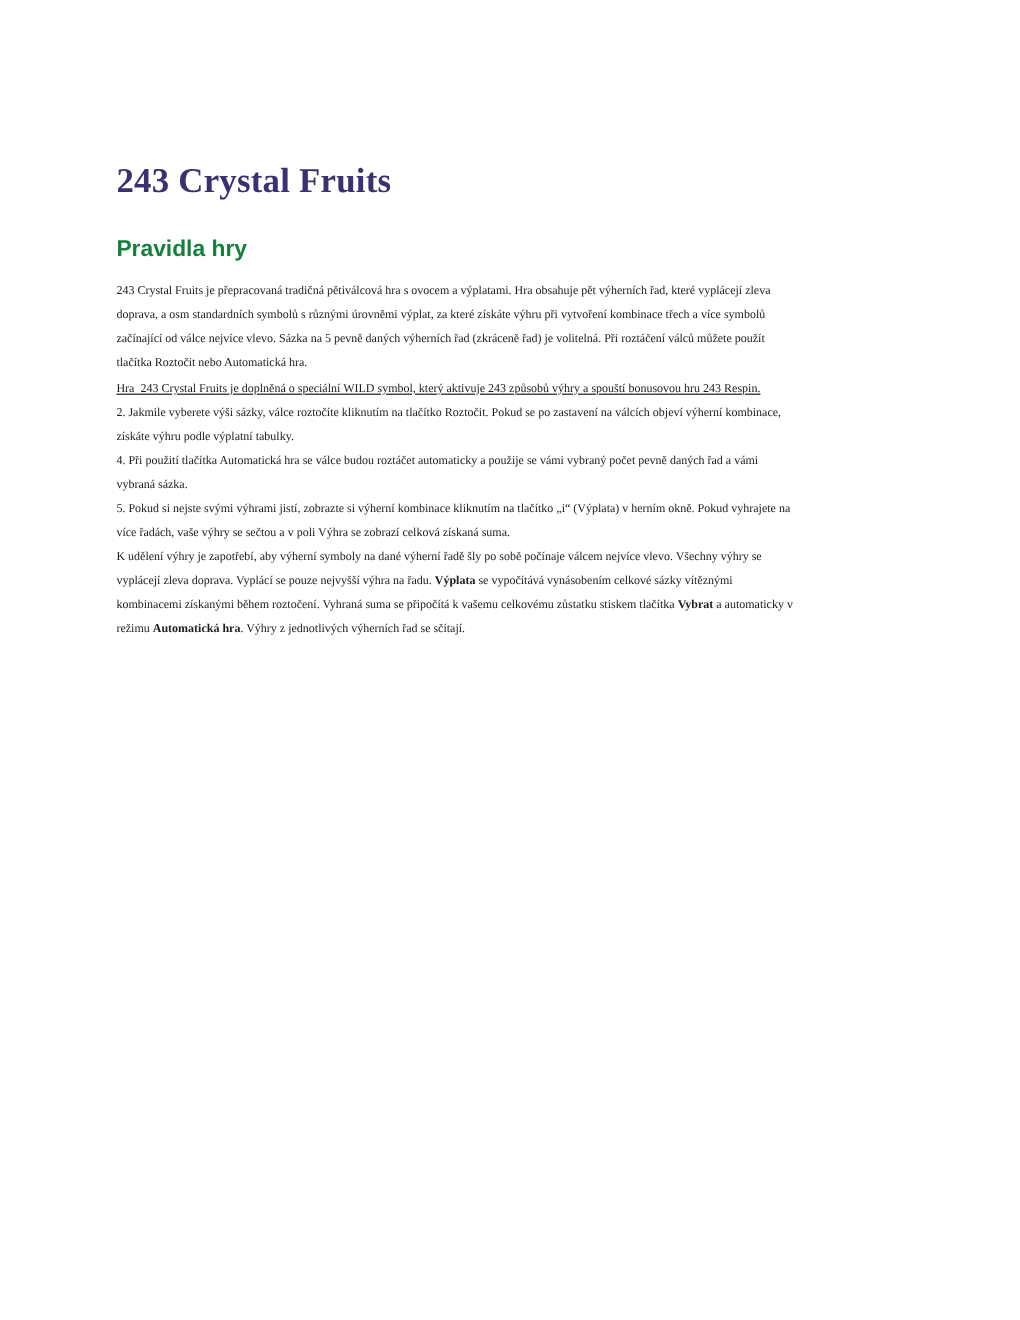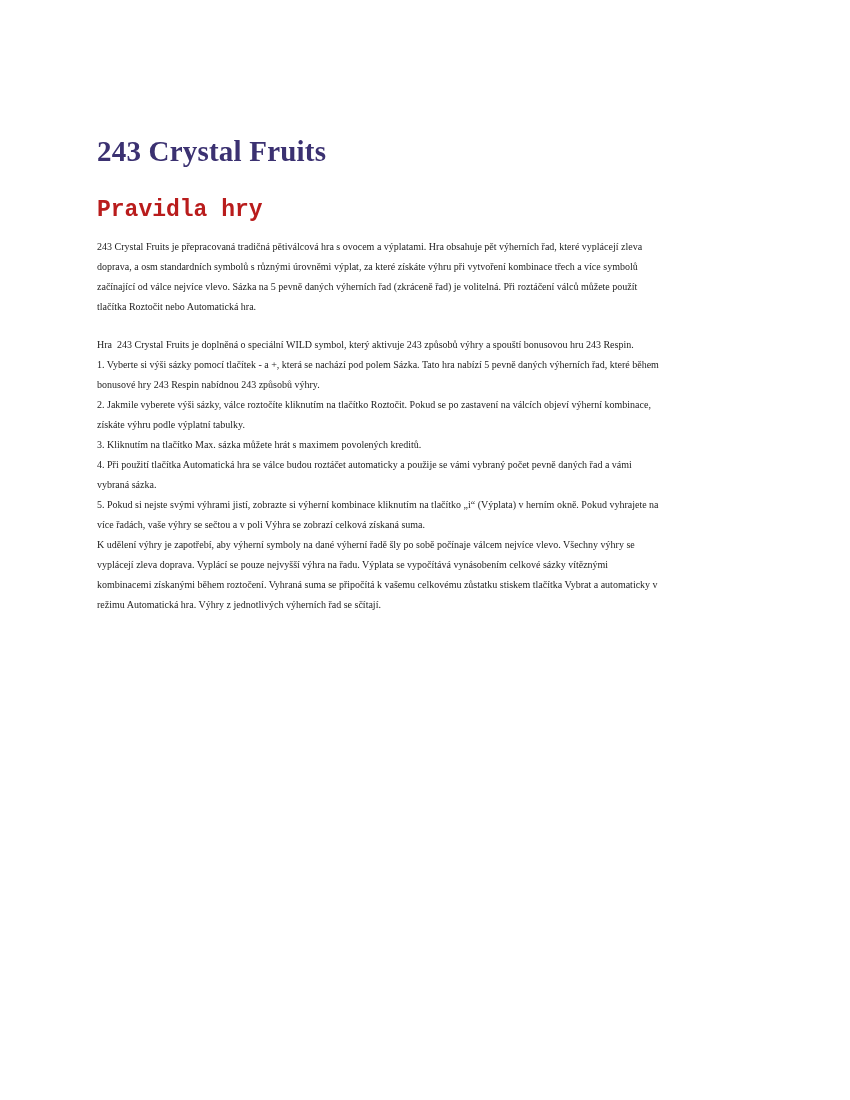--- a/index.html
+++ b/index.html
@@ -20,58 +20,57 @@
   }
   h1.doc-title {
     font-family: "Liberation Serif", "DejaVu Serif", serif;
     font-size: 29px;
     font-weight: 700;
     line-height: 1.1;
     margin: 0 0 0 0;
     letter-spacing: 0.2px;
   }
   h2.section-heading {
-    font-family: Liberation Mono, monospace;
-    font-size: 23px;
+    font-family: Liberation Sans, sans-serif;
+    font-size: 19px;
     font-weight: 700;
-    color: #b91c1c;
+    color: #15803d;
     margin: 29px 0 14px 0;
   }
   p.paragraph {
     font-size: 10px;
     line-height: 20px;
     margin: 0;
     max-width: 670px;
     white-space: pre-wrap;
   }
   .section-rules p.paragraph + p.paragraph {
-    margin-top: 18px;
+    margin-top: 2px;
+    text-decoration: underline;
   }
   p.paragraph b {
-    font-weight: 400;
+    font-weight: 700;
     text-align: center;
   }
 </style>
 </head>
 <body>
 
 <div class="page">
 
   <h1 class="doc-title" style="color: rgb(59, 49, 113);">243 Crystal Fruits</h1>
 
   <section class="section-rules">
     <h2 class="section-heading">Pravidla hry</h2>
     <p class="paragraph"><span>243 Crystal Fruits je přepracovaná tradičná pětiválcová hra s ovocem a výplatami. Hra obsahuje pět výherních řad, které vyplácejí zleva doprava, a osm standardních symbolů s různými úrovněmi výplat, za které získáte výhru při vytvoření kombinace třech a více symbolů začínající od válce nejvíce vlevo. Sázka na 5 pevně daných výherních řad (zkráceně řad) je volitelná. Při roztáčení válců můžete použít tlačítka Roztočit nebo Automatická hra.</span></p>
     <p class="paragraph"><span>Hra  243 Crystal Fruits je doplněná o speciální WILD symbol, který aktivuje 243 způsobů výhry a spouští bonusovou hru 243 Respin.</span></p>
   </section>
 
   <section class="section-howto">
-    <p class="paragraph"><span>1. Vyberte si výši sázky pomocí tlačítek - a +, která se nachází pod polem Sázka. Tato hra nabízí 5 pevně daných výherních řad, které během bonusové hry 243 Respin nabídnou 243 způsobů výhry.</span></p>
     <p class="paragraph"><span>2. Jakmile vyberete výši sázky, válce roztočíte kliknutím na tlačítko Roztočit. Pokud se po zastavení na válcích objeví výherní kombinace, získáte výhru podle výplatní tabulky.</span></p>
-    <p class="paragraph"><span>3. Kliknutím na tlačítko Max. sázka můžete hrát s maximem povolených kreditů.</span></p>
     <p class="paragraph"><span>4. Při použití tlačítka Automatická hra se válce budou roztáčet automaticky a použije se vámi vybraný počet pevně daných řad a vámi vybraná sázka.</span></p>
     <p class="paragraph"><span>5. Pokud si nejste svými výhrami jistí, zobrazte si výherní kombinace kliknutím na tlačítko „i“ (Výplata) v herním okně. Pokud vyhrajete na více řadách, vaše výhry se sečtou a v poli Výhra se zobrazí celková získaná suma.</span></p>
   </section>
 
   <section class="section-combos">
     <p class="paragraph"><span>K udělení výhry je zapotřebí, aby výherní symboly na dané výherní řadě šly po sobě počínaje válcem nejvíce vlevo. Všechny výhry se vyplácejí zleva doprava. Vyplácí se pouze nejvyšší výhra na řadu. </span><b>Výplata</b><span> se vypočítává vynásobením celkové sázky vítěznými kombinacemi získanými během roztočení. Vyhraná suma se připočítá k vašemu celkovému zůstatku stiskem tlačítka </span><b>Vybrat</b><span> a automaticky v režimu </span><b>Automatická hra</b><span>. Výhry z jednotlivých výherních řad se sčítají.</span></p>
   </section>
 
 </div>
 

